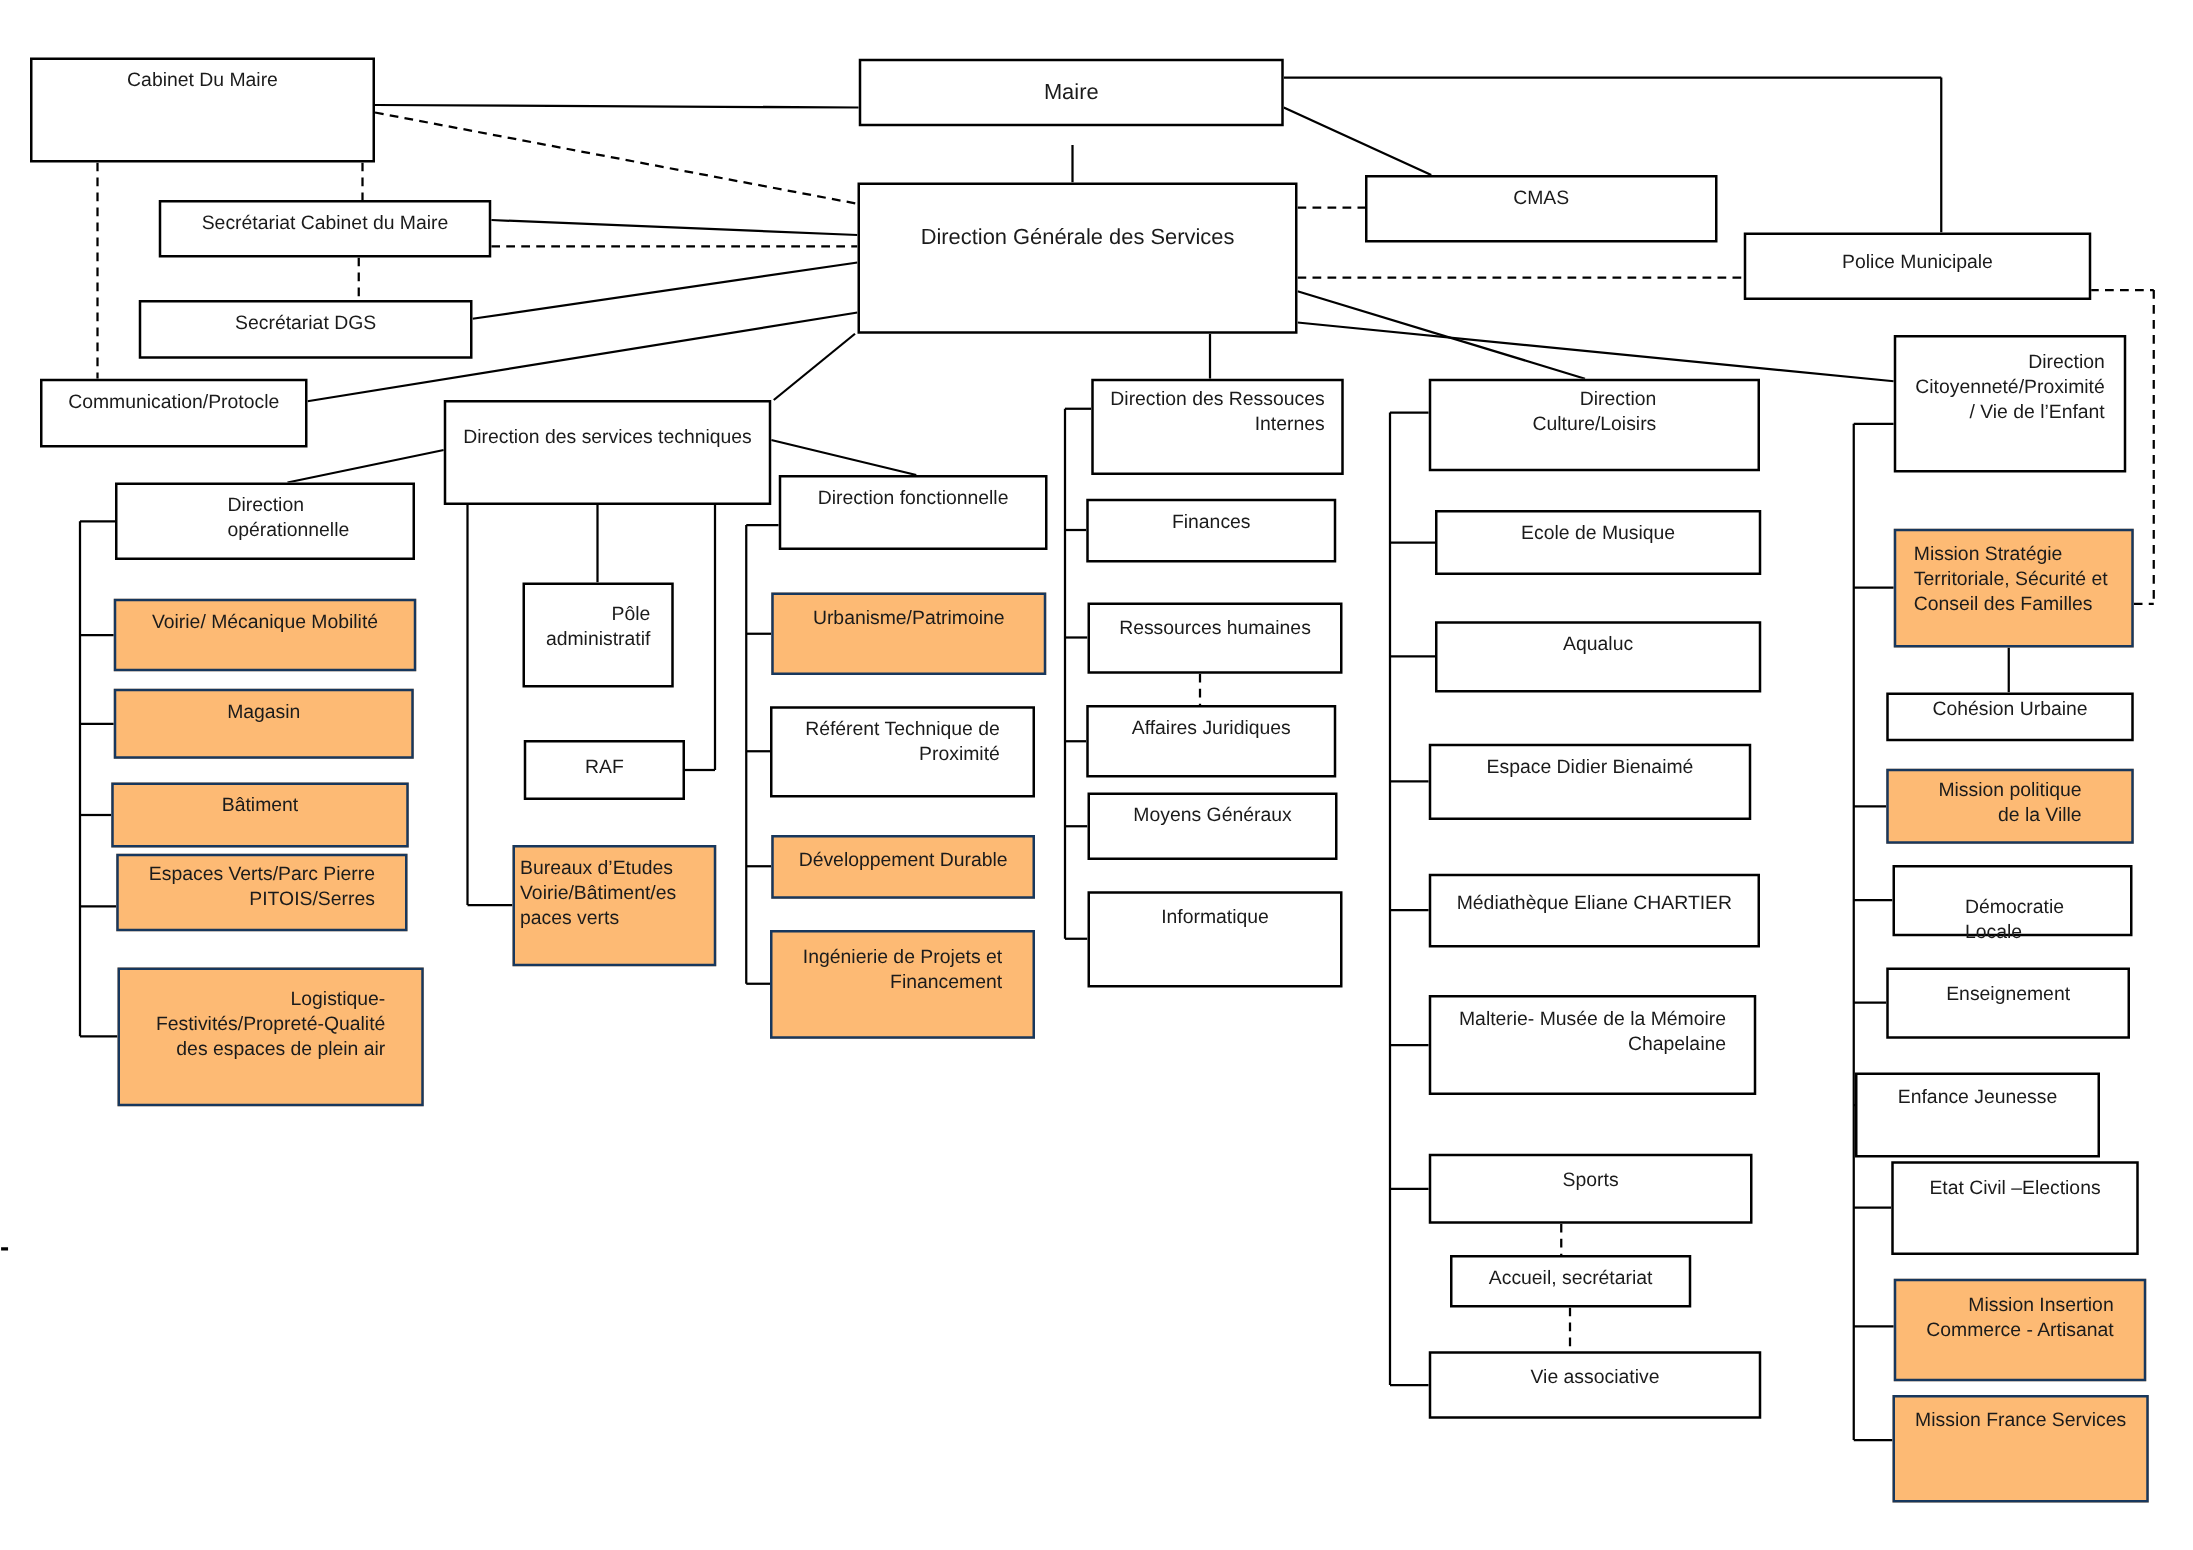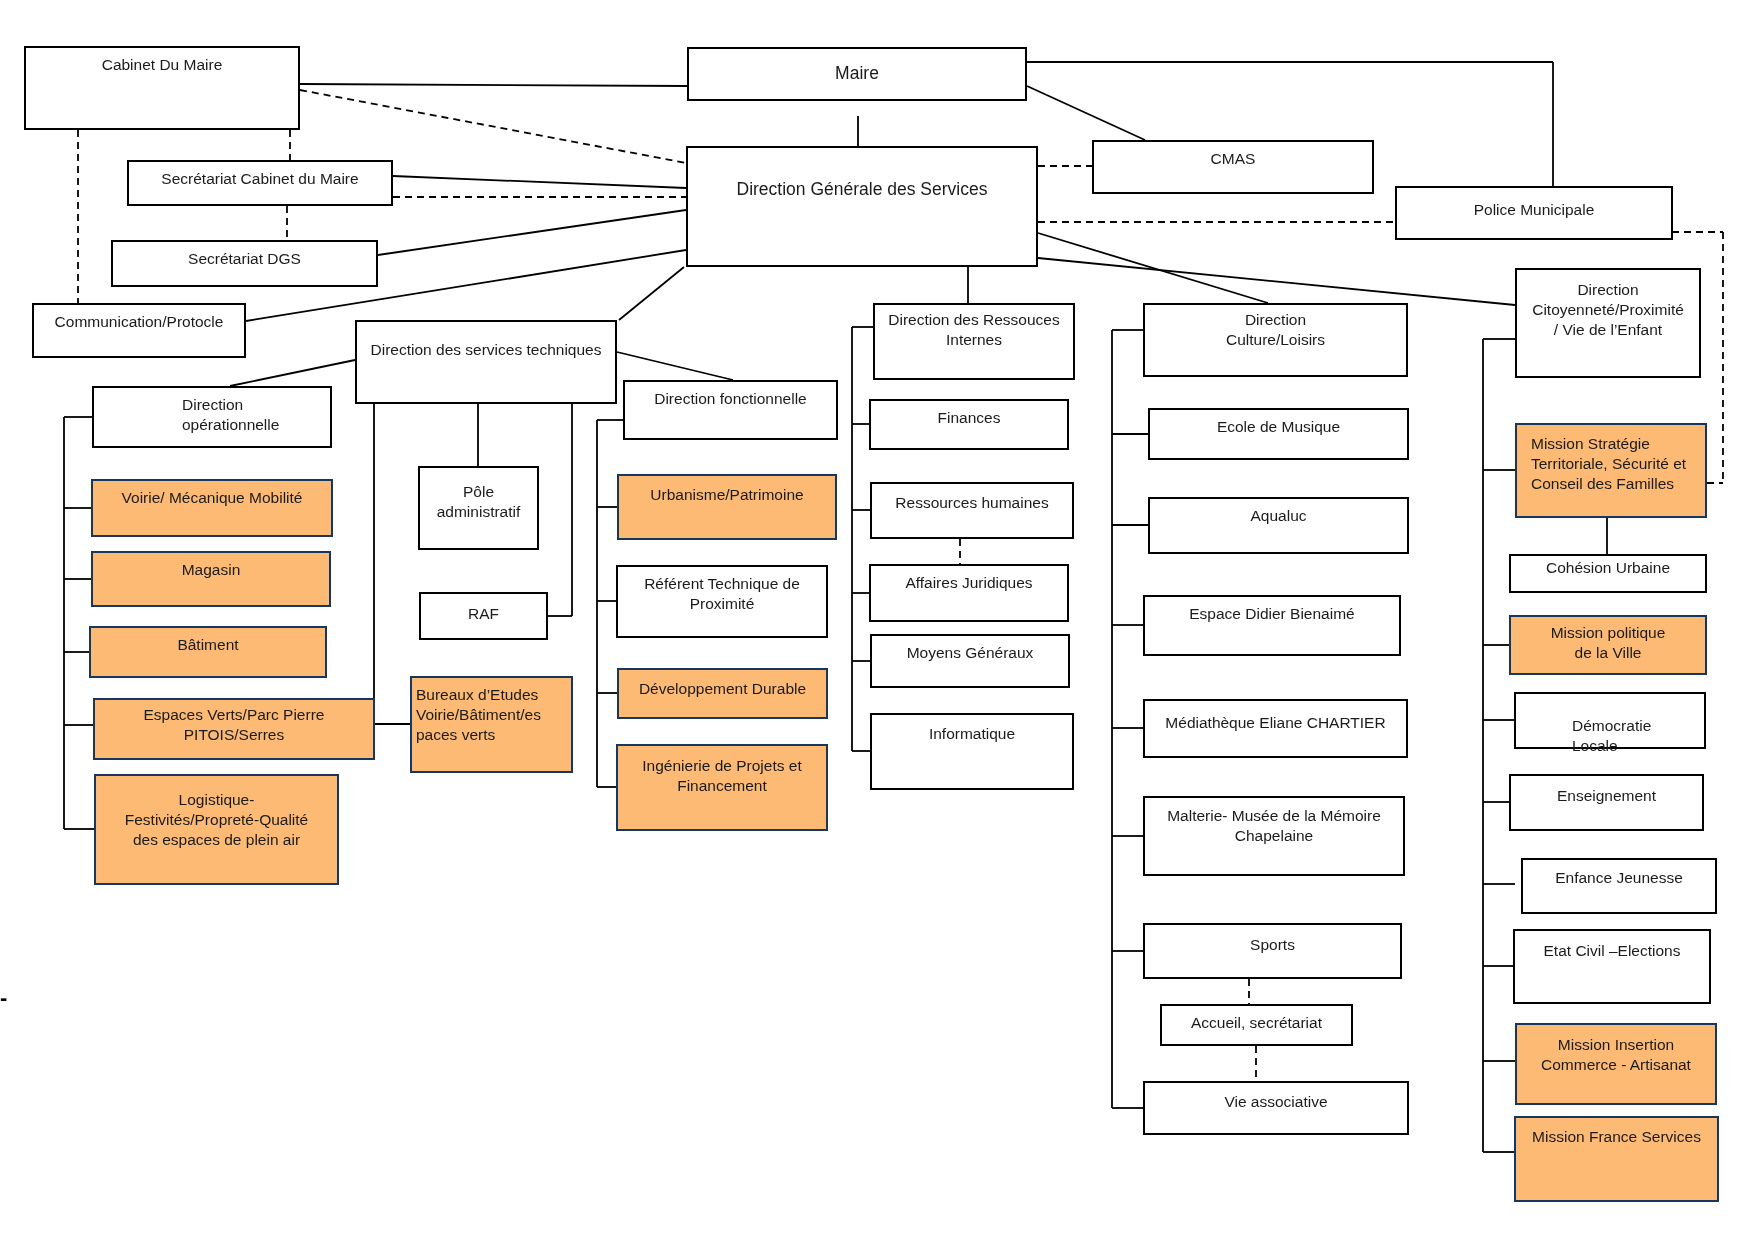--- a/index.html
+++ b/index.html
@@ -3,21 +3,21 @@
 <meta charset="utf-8">
 <style>
   html,body{margin:0;padding:0;background:#ffffff;}
   #canvas{position:relative;width:1754px;height:1240px;background:#ffffff;
           font-family:"Liberation Sans", sans-serif;overflow:hidden;}
   #wires{position:absolute;left:0;top:0;z-index:1;}
   .node{position:absolute;z-index:2;box-sizing:border-box;
         border:2px solid #000000;background:#ffffff;color:#1b1b1b;
         font-size:15.5px;line-height:1.28;white-space:pre-line;
         display:flex;justify-content:center;align-items:flex-start;
-        text-align:center;padding:7px 4px 0 4px;}
+        text-align:right;padding:7px 4px 0 4px;}
   .blue{background:#fdba74;border-color:#17375d;}
   .big{font-size:17.5px;}
   .al{justify-content:flex-start;text-align:left;}
   .dash-artifact{position:absolute;z-index:2;color:#000;font-weight:bold;
         font-size:22px;line-height:10px;}
 </style>
 </head>
 <body>
 
 <div id="canvas">
@@ -104,21 +104,21 @@
   <div class="node" style="left:32px;top:303px;width:214px;height:55px">Communication/Protocle</div>
   <div class="node big" style="left:686px;top:146px;width:352px;height:121px;padding-top:30px">Direction Générale des Services</div>
   <div class="node" style="left:1092px;top:140px;width:282px;height:54px;">CMAS</div>
   <div class="node" style="left:1395px;top:186px;width:278px;height:54px;padding-top:12px">Police Municipale</div>
 
   <div class="node al" style="left:92px;top:386px;width:240px;height:62px;padding-left:88px">Direction
 opérationnelle</div>
   <div class="node blue" style="left:91px;top:479px;width:242px;height:58px">Voirie/ Mécanique Mobilité</div>
   <div class="node blue" style="left:91px;top:551px;width:240px;height:56px">Magasin</div>
   <div class="node blue" style="left:89px;top:626px;width:238px;height:52px">Bâtiment</div>
-  <div class="node blue" style="left:93px;top:698px;width:282px;height:62px;padding-top:5px">Espaces Verts/Parc Pierre
+  <div class="node blue" style="left:93px;top:683px;width:233px;height:62px;padding-top:5px">Espaces Verts/Parc Pierre
 PITOIS/Serres</div>
   <div class="node blue" style="left:94px;top:774px;width:245px;height:111px;padding-top:14px">Logistique-
 Festivités/Propreté-Qualité
 des espaces de plein air</div>
 
   <div class="node" style="left:355px;top:320px;width:262px;height:84px;padding-top:18px">Direction des services techniques</div>
   <div class="node" style="left:418px;top:466px;width:121px;height:84px;padding-top:14px">Pôle
 administratif</div>
   <div class="node" style="left:419px;top:592px;width:129px;height:48px;padding-top:10px">RAF</div>
   <div class="node blue al" style="left:410px;top:676px;width:163px;height:97px;">Bureaux  d’Etudes
@@ -158,21 +158,21 @@
 / Vie de l’Enfant</div>
   <div class="node blue al" style="left:1515px;top:423px;width:192px;height:95px;padding-left:14px;padding-top:9px">Mission  Stratégie
 Territoriale, Sécurité  et
 Conseil des Familles</div>
   <div class="node" style="left:1509px;top:554px;width:198px;height:39px;padding-top:2px">Cohésion Urbaine</div>
   <div class="node blue" style="left:1509px;top:615px;width:198px;height:60px;padding-top:6px">Mission politique
 de la Ville</div>
   <div class="node al" style="left:1514px;top:692px;width:192px;height:57px;padding-left:56px;padding-top:22px">Démocratie
 Locale</div>
   <div class="node" style="left:1509px;top:774px;width:195px;height:57px;padding-top:10px">Enseignement</div>
-  <div class="node" style="left:1521px;top:858px;width:196px;height:56px;padding-top:8px">Enfance Jeunesse</div>
+  <div class="node" style="left:1484px;top:858px;width:196px;height:68px;padding-top:8px">Enfance Jeunesse</div>
   <div class="node" style="left:1513px;top:929px;width:198px;height:75px;padding-top:10px">Etat Civil –Elections</div>
   <div class="node blue" style="left:1515px;top:1023px;width:202px;height:82px;padding-top:10px">Mission Insertion
 Commerce - Artisanat</div>
   <div class="node blue" style="left:1514px;top:1116px;width:205px;height:86px;padding-top:9px">Mission France Services</div>
 
   <div class="dash-artifact" style="left:0px;top:993px">-</div>
 
 </div>
 
 </body></html>

